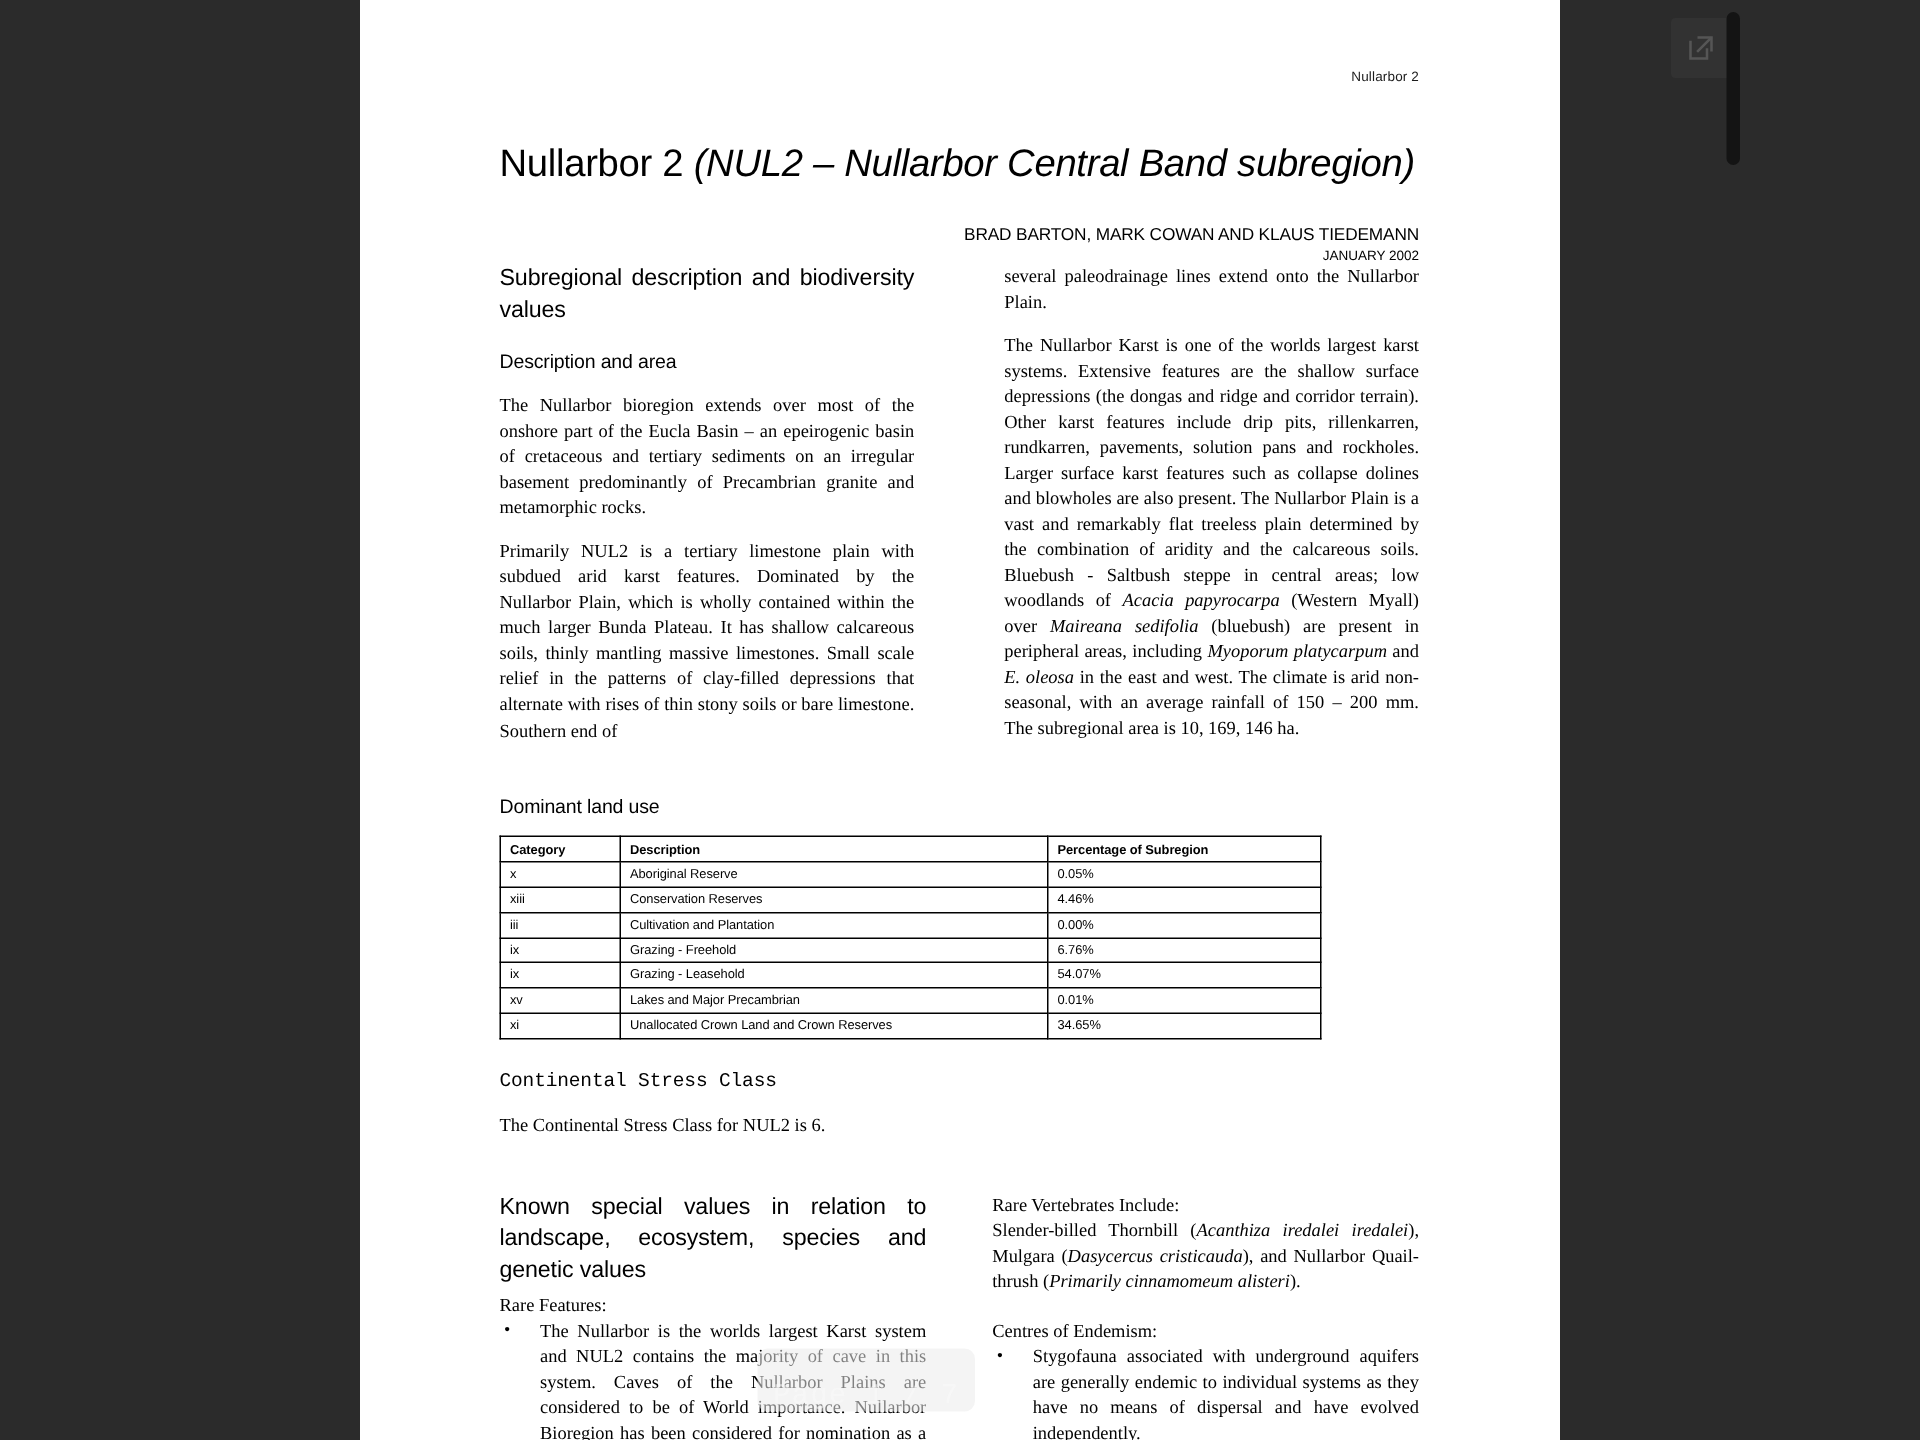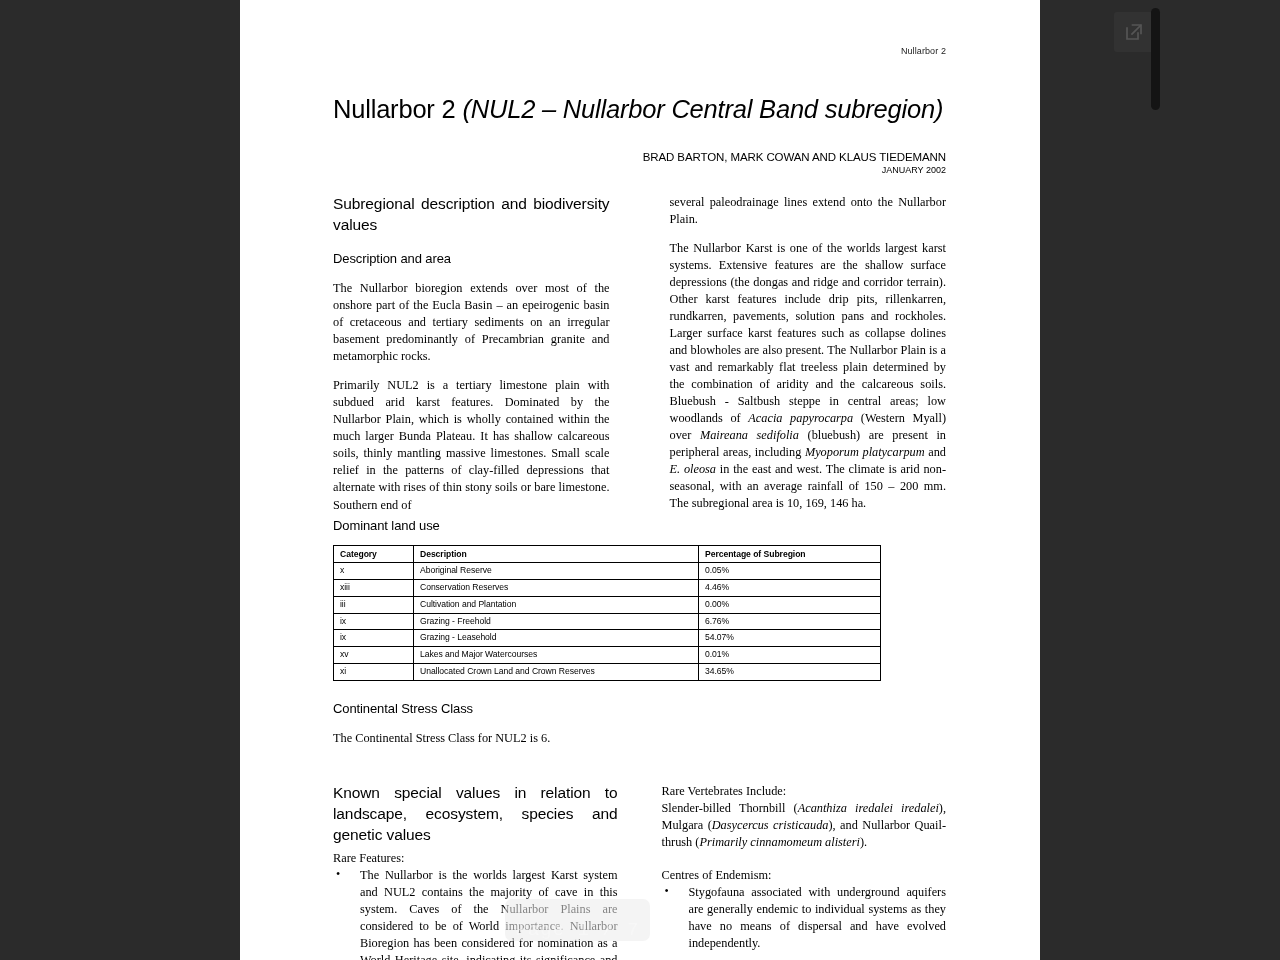--- a/index.html
+++ b/index.html
@@ -60,21 +60,21 @@
     text-align: right;
     font-family: "Liberation Sans", sans-serif;
     font-size: 11.5px;
     line-height: 1.25;
     letter-spacing: -0.1px;
   }
   .byline .date { font-size: 9px; display: block; margin-top: 1px; letter-spacing: 0; }
 
   
   .cols {
-    margin-top: 18px;
+    margin-top: 0;
     display: flex;
     gap: 60px;
   }
   .col { width: 285px; }
 
   h2.sec {
     font-family: "Liberation Sans", sans-serif;
     font-weight: 400;
     font-size: 15.5px;
     line-height: 1.33;
@@ -95,21 +95,21 @@
   p.serif {
     font-family: "Liberation Serif", serif;
     font-size: 12.3px;
     line-height: 1.385;
     text-align: justify;
     margin: 12px 0 0 0;
   }
   p.serif em, .ital-s { font-style: italic; }
 
   
-  .table-head-wrap { margin-top: 4px; }
+  .table-head-wrap { margin-top: 34px; }
   .table-head-wrap h3.sub { margin-top: 0; }
   .table-note {
     font-family: "Liberation Sans", sans-serif;
     font-size: 8.4px;
     margin-top: 2px;
     letter-spacing: -0.1px;
   }
   table.landuse {
     margin-top: 11px;
     border-collapse: collapse;
@@ -127,21 +127,21 @@
     height: 16px;
     letter-spacing: -0.05px;
   }
   table.landuse th { font-weight: bold; height: 17px; }
   table.landuse col.c1 { width: 80px; }
   table.landuse col.c2 { width: 285px; }
   table.landuse col.c3 { width: 182px; }
 
   
   .lower { margin-top: 20px; }
-  .lower h3.sub { margin-top: 0; }
+  .lower h3.sub { margin-top: 0; font-family: Liberation Mono, monospace; }
   p.stress {
     font-family: "Liberation Serif", serif;
     font-size: 12.3px;
     line-height: 1.385;
     margin: 13px 0 0 0;
   }
   h2.sec.known { margin-top: 36px; }
 
   .cols2 { margin-top: 14px; display:flex; gap: 44px; }
 
@@ -297,21 +297,21 @@
                 <td>Grazing - Freehold</td>
                 <td>6.76%</td>
               </tr>
               <tr>
                 <td>ix</td>
                 <td>Grazing - Leasehold</td>
                 <td>54.07%</td>
               </tr>
               <tr>
                 <td>xv</td>
-                <td>Lakes and Major Watercourses</td>
+                <td>Lakes and Major Precambrian</td>
                 <td>0.01%</td>
               </tr>
               <tr>
                 <td>xi</td>
                 <td>Unallocated Crown Land and Crown Reserves</td>
                 <td>34.65%</td>
               </tr>
             </tbody>
         </table>
       </div>

